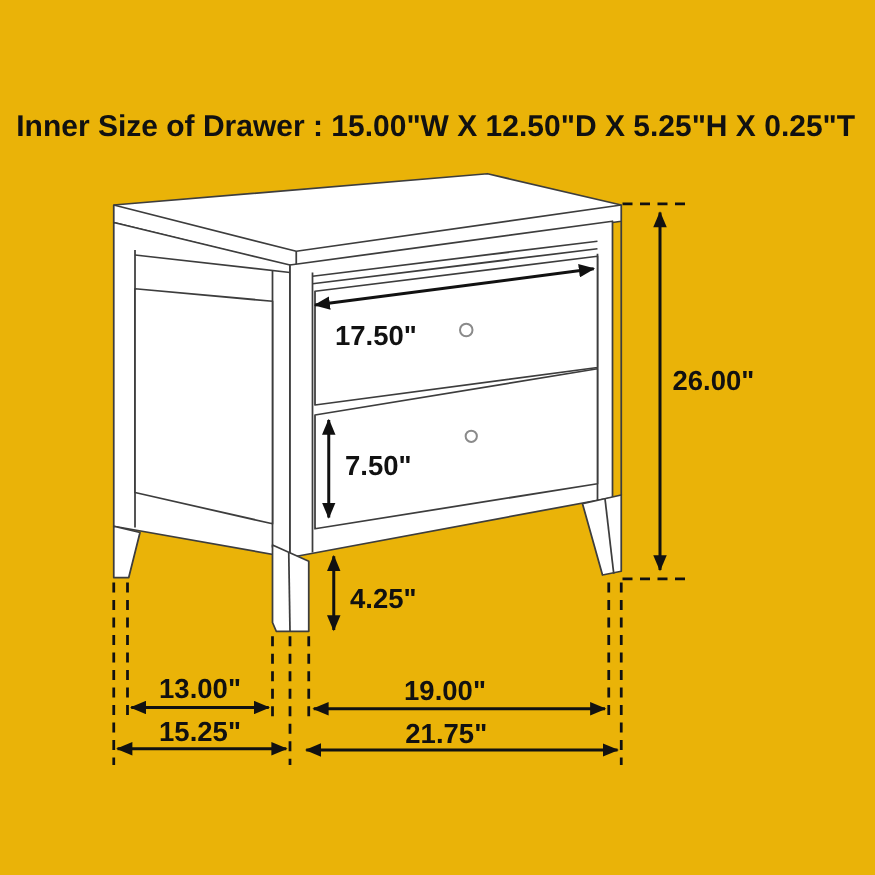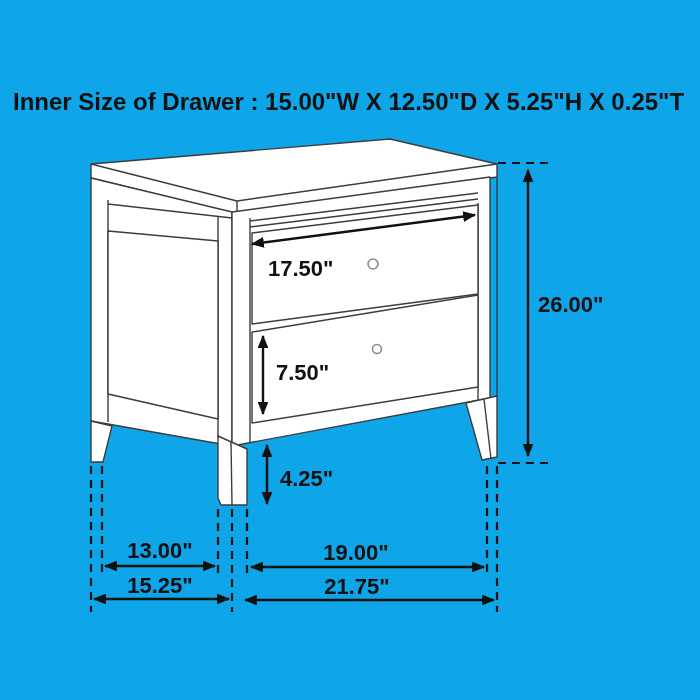--- a/index.html
+++ b/index.html
@@ -1,17 +1,17 @@
 <!DOCTYPE html>
 <html><head>
 <meta charset="utf-8">
 <style>
   html,body{margin:0;padding:0;background:#fff;}
   .stage{
-    position:relative;width:700px;height:700px;background:#0ea5e9;
+    position:relative;width:700px;height:700px;background:#eab308;
     font-family:"Liberation Sans","DejaVu Sans",sans-serif;overflow:hidden;
   }
   .title{
     position:absolute;left:13px;top:88px;width:680px;
     font-size:24px;font-weight:bold;color:#111;white-space:nowrap;
     letter-spacing:0px;
   }
   svg text{
     font-family:"Liberation Sans","DejaVu Sans",sans-serif;
     font-weight:bold;font-size:22px;fill:#111;

